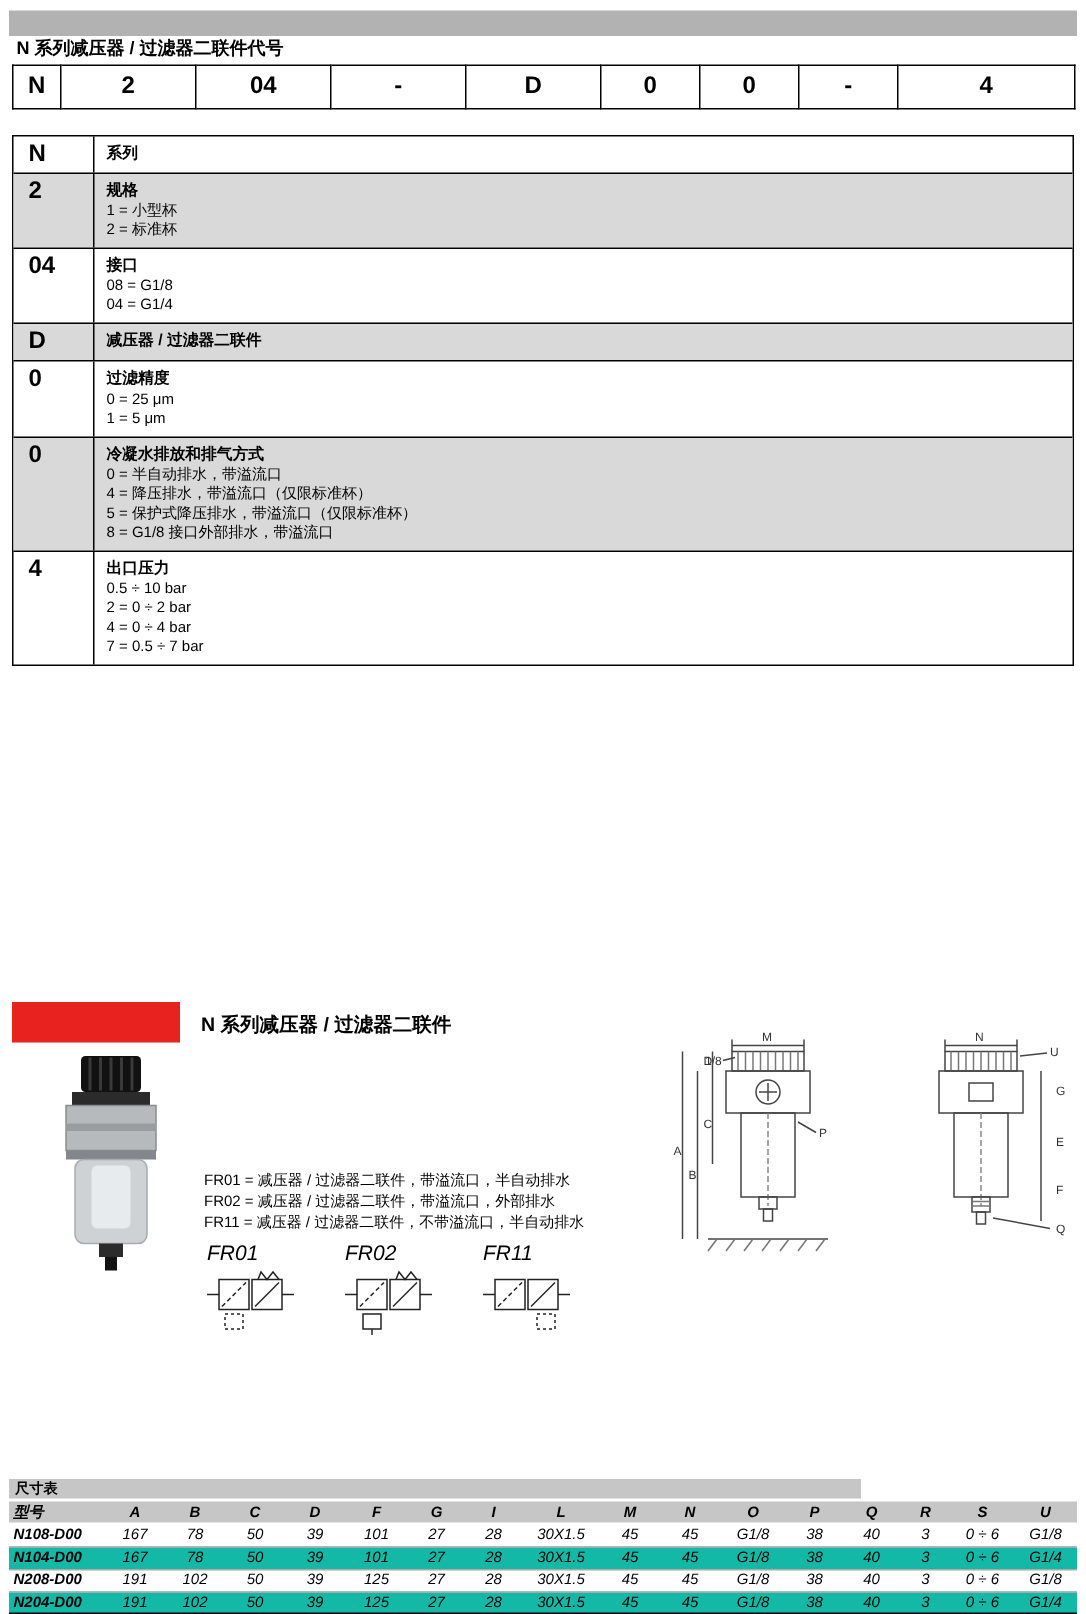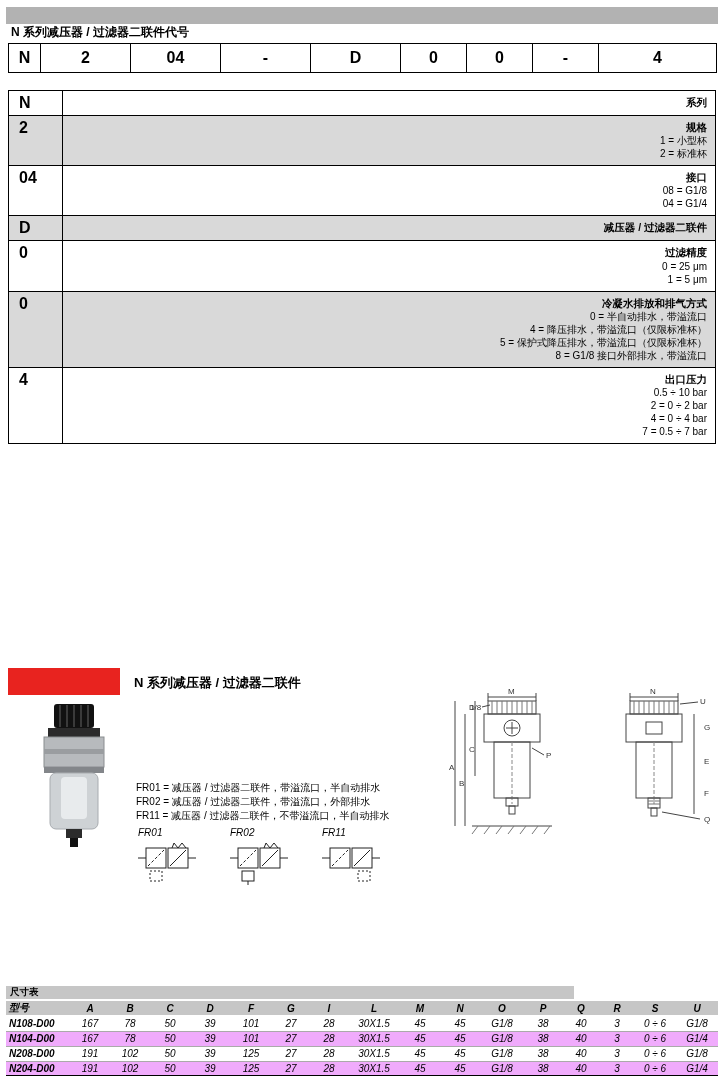--- a/index.html
+++ b/index.html
@@ -31,52 +31,52 @@
     position: absolute; left: 8px; top: 90px; width: 708px;
     border: 1.5px solid #000; background: #fff;
   }
   .lrow { display: flex; border-top: 1px solid #000; }
   .lrow:first-child { border-top: none; }
   .lrow.alt { background: #d9d9d9; }
   .lcode {
     flex: 0 0 54px; border-right: 1px solid #000;
     font-weight: bold; font-size: 16px; padding: 3px 0 3px 10px;
   }
-  .ldesc { flex: 1; padding: 4px 8px 5px; text-align: right; }
+  .ldesc { flex: 1; padding: 4px 8px 5px; }
   .ltitle { font-weight: bold; font-size: 10.5px; line-height: 1.35; }
   .lline { font-size: 10px; line-height: 1.3; }
 
   
   .redblock { position: absolute; left: 8px; top: 668px; width: 112px; height: 27px; background: #e8231f; }
   .stitle { position: absolute; left: 134px; top: 674px; font-size: 13px; font-weight: bold; text-align: center; }
   .photo { position: absolute; left: 30px; top: 702px; }
   .frtext { position: absolute; left: 136px; top: 781px; font-size: 10px; line-height: 1.4; }
   .symbols { position: absolute; left: 138px; top: 827px; display: flex; gap: 34px; }
   .symbol { display: flex; flex-direction: column; }
-  .symlabel { font-size: 10px; font-style: italic; margin-bottom: 2px; }
+  .symlabel { font-size: 14px; font-style: italic; margin-bottom: 2px; }
   .drawings { position: absolute; left: 448px; top: 686px; display: flex; gap: 14px; }
   .drawings text { font-size: 8px; fill: #333; font-family: "Liberation Sans", sans-serif; }
 
   
   .dimbar {
     position: absolute; left: 6px; top: 986px; width: 568px; height: 13px;
     background: #c6c6c6; display: flex; align-items: center;
   }
   .dimbar span { font-size: 9.5px; font-weight: bold; padding-left: 4px; }
   .dimtable {
     position: absolute; left: 6px; top: 1001px; width: 712px;
     border-collapse: collapse; table-layout: fixed; font-size: 10px; font-style: italic;
   }
   .dimtable th {
     background: #c6c6c6; font-weight: bold; height: 14px; text-align: center;
     border-bottom: 2px solid #ffffff;
   }
   .dimtable th.model { text-align: left; padding-left: 3px; }
   .dimtable td { text-align: center; height: 15px; border-bottom: 1px solid #aaa; }
-  .dimtable tr.alt td { background: #f0abfc; }
+  .dimtable tr.alt td { background: #14b8a6; }
   .dimtable td.model { text-align: left; font-weight: bold; padding-left: 3px; }
   .dimtable tbody tr:last-child td { border-bottom: 2px solid #000; }
 </style>
 </head>
 <body>
 
 <div class="topbar">
   <span>N 系列减压器 / 过滤器二联件代号</span>
 </div>
 

